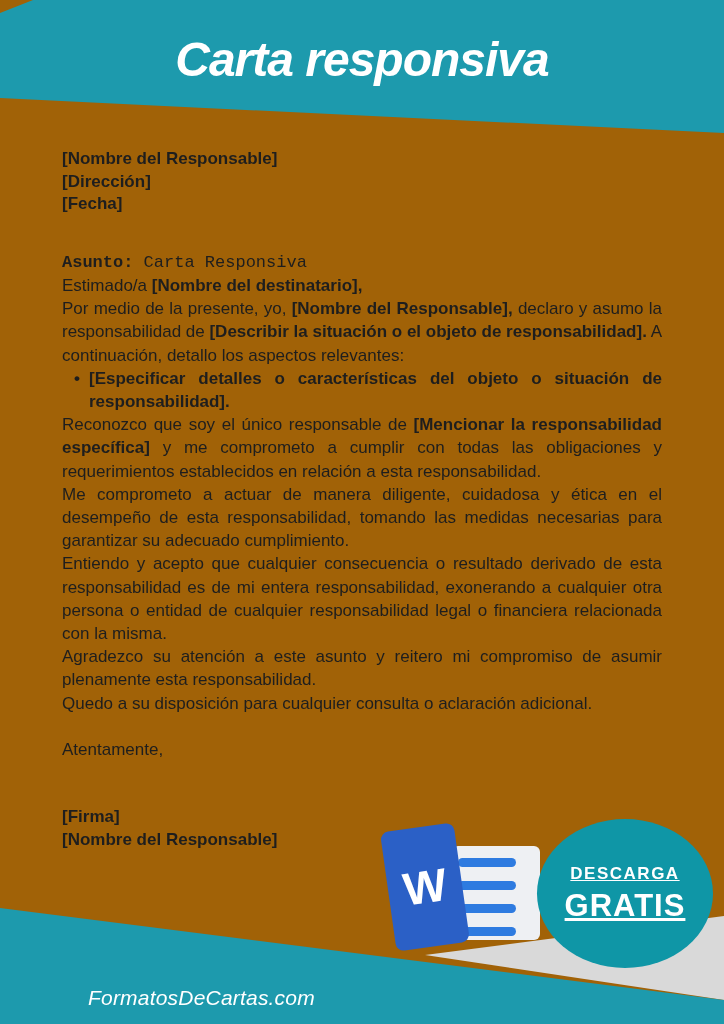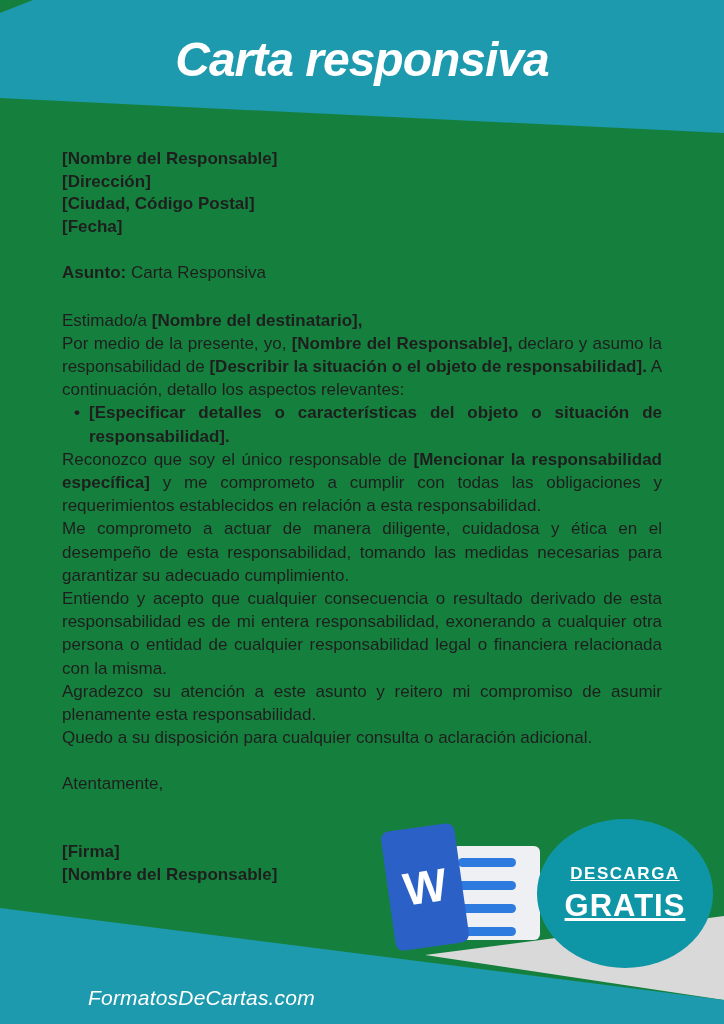--- a/index.html
+++ b/index.html
@@ -9,43 +9,43 @@
     --bar-blue:#2e7be0;
     --page-gray:#eef0f3;
     --wedge-gray:#d9d9d9;
     --ink:#1e1e1e;
   }
   *{margin:0;padding:0;box-sizing:border-box;}
   html,body{background:#fff;}
   .sheet{
     position:relative;
     width:724px;height:1024px;
-    background:#15803d;
+    background:#a16207;
     overflow:hidden;
     font-family:"Liberation Sans","DejaVu Sans",sans-serif;
     color:var(--ink);
   }
   .hdr-svg,.ftr-svg{position:absolute;left:0;display:block;}
   .hdr-svg{top:0;}
   .ftr-svg{top:900px;}
   .title{
     position:absolute;top:32px;left:0;width:724px;
     text-align:center;
     font-size:48px;font-weight:700;font-style:italic;
     letter-spacing:-1px;color:#fff;
   }
   .letter{
     position:absolute;left:62px;top:148px;width:600px;
     font-size:17px;line-height:22.5px;
   }
   .addr{font-weight:700;}
   .gap{height:23px;}
   .gap-sm{height:21px;}
-  .subject{margin-top:24px;}
-  .body-block{margin-top:24px;line-height:23.2px;}
+  .subject{margin-top:36px;font-family:Liberation Mono, monospace;}
+  .body-block{line-height:23.2px;}
   .para{text-align:justify;}
   .b{font-weight:700;}
   .bullet{
     position:relative;
     padding-left:27px;
     text-align:justify;
     font-weight:700;
   }
   .bullet .dot{
     position:absolute;left:12px;top:0;
@@ -91,21 +91,20 @@
 <div class="sheet">
 
   <svg class="hdr-svg" width="724" height="140" viewBox="0 0 724 140">
     <polygon points="33,0 724,0 724,133 0,98 0,13" style="fill:var(--teal)"></polygon>
   </svg>
   <div class="title">Carta responsiva</div>
 
   <div class="letter">
     <div class="addr">[Nombre del Responsable]</div>
     <div class="addr">[Dirección]</div>
-    <div class="addr">[Ciudad, Código Postal]</div>
     <div class="addr">[Fecha]</div>
 
     <div class="subject"><span class="b">Asunto:</span><span> Carta Responsiva</span></div>
 
     <div class="body-block">
       <div class="para"><span>Estimado/a </span><span class="b">[Nombre del destinatario],</span></div>
       <div class="para"><span>Por medio de la presente, yo, </span><span class="b">[Nombre del Responsable],</span><span> declaro y asumo la responsabilidad de </span><span class="b">[Describir la situación o el objeto de responsabilidad].</span><span> A continuación, detallo los aspectos relevantes:</span></div>
       <div class="bullet">
         <span class="dot">•</span>
         <span><span class="b">[Especificar detalles o características del objeto o situación de responsabilidad].</span></span>

